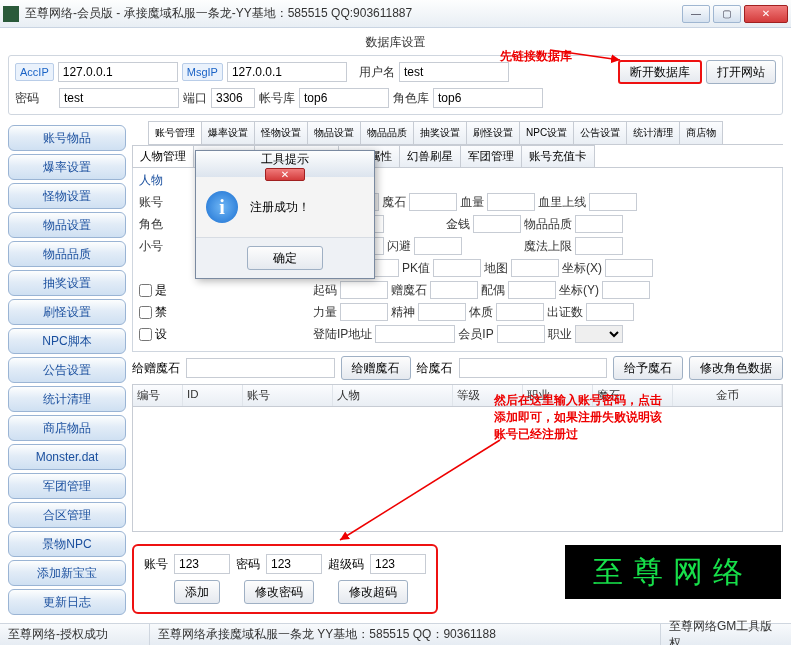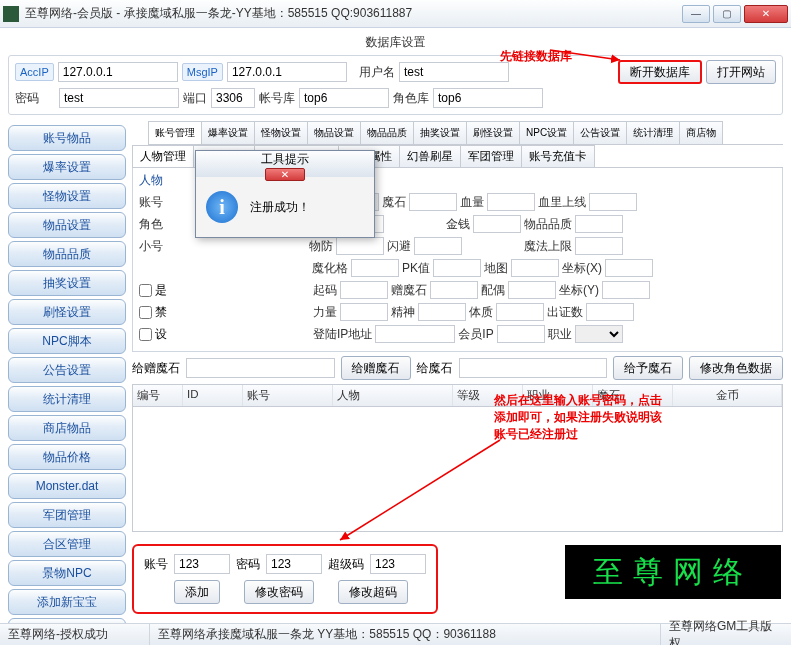--- a/index.html
+++ b/index.html
@@ -148,21 +148,20 @@
         <button class="sidebtn">爆率设置</button>
         <button class="sidebtn">怪物设置</button>
         <button class="sidebtn">物品设置</button>
         <button class="sidebtn">物品品质</button>
         <button class="sidebtn">抽奖设置</button>
         <button class="sidebtn">刷怪设置</button>
         <button class="sidebtn">NPC脚本</button>
         <button class="sidebtn">公告设置</button>
         <button class="sidebtn">统计清理</button>
         <button class="sidebtn">商店物品</button>
-        <button class="sidebtn">物品价格</button>
         <button class="sidebtn">Monster.dat</button>
         <button class="sidebtn">军团管理</button>
         <button class="sidebtn">合区管理</button>
         <button class="sidebtn">景物NPC</button>
         <button class="sidebtn">添加新宝宝</button>
         <button class="sidebtn">更新日志</button>
       </div>
 
     <div class="main">
       <div class="tabs2" id="tabs2">
@@ -329,19 +328,22 @@
 
 <div class="modal">
   <div class="mtitle">
     <span class="t">工具提示</span>
     <div class="mclose">✕</div>
   </div>
   <div class="mbody">
     <div class="info-ico">i</div>
     <div>注册成功！</div>
   </div>
+  <div class="mfoot">
+    <button class="btn">确定</button>
+  </div>
 </div>
 
 <div class="status">
   <div class="cell" style="width:150px">至尊网络-授权成功</div>
   <div class="cell" style="flex:1">至尊网络承接魔域私服一条龙 YY基地：585515 QQ：90361188</div>
   <div class="cell" style="width:130px; border-right:none">至尊网络GM工具版权</div>
 </div>
 
 </body></html>

